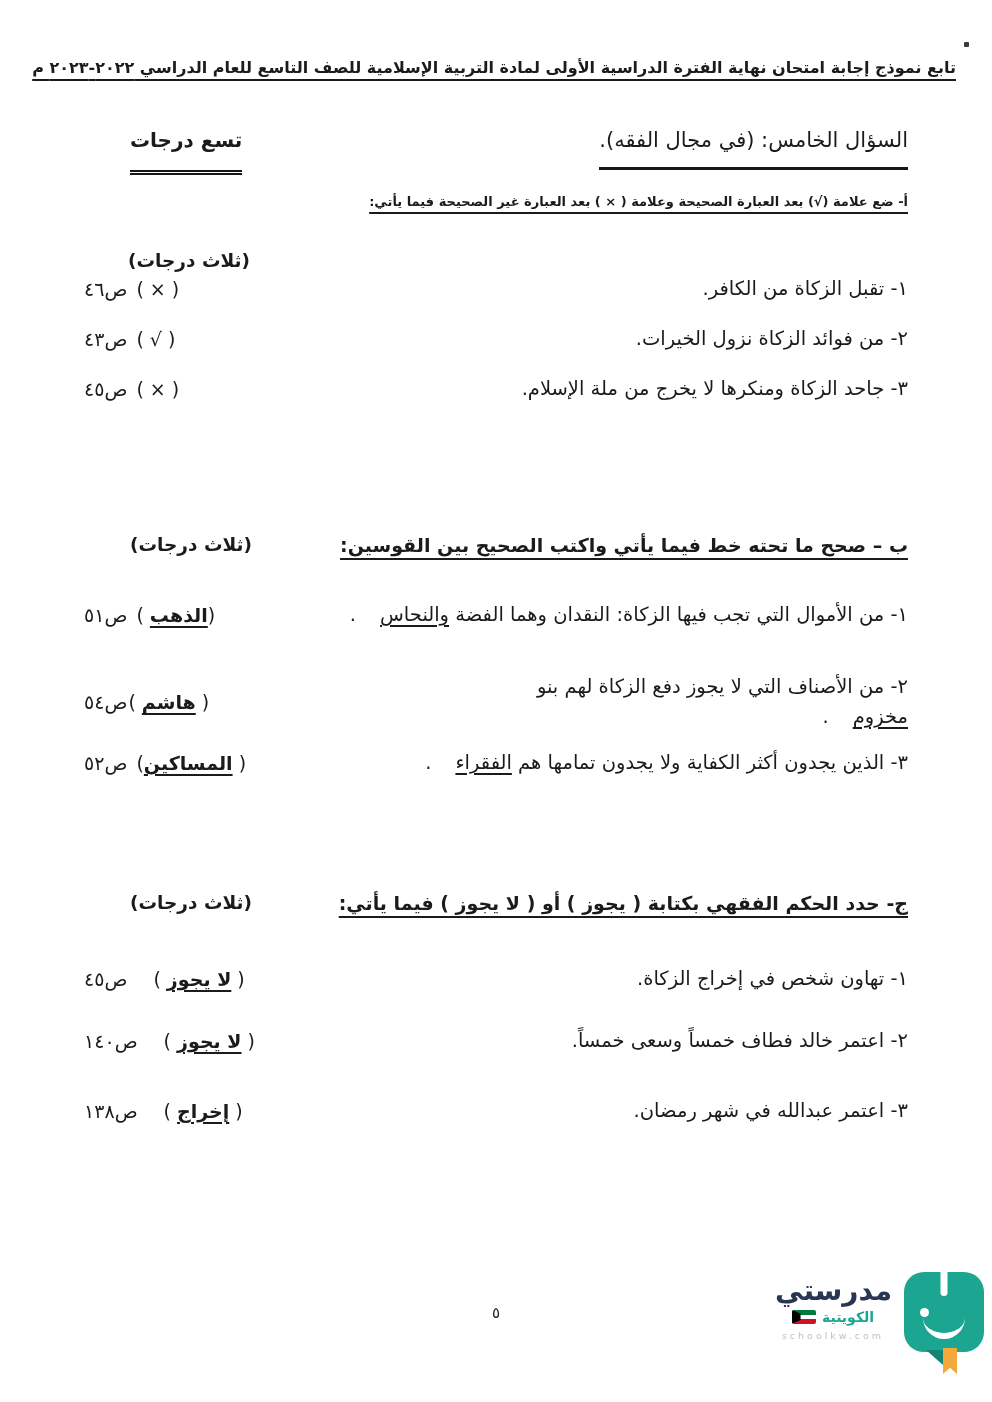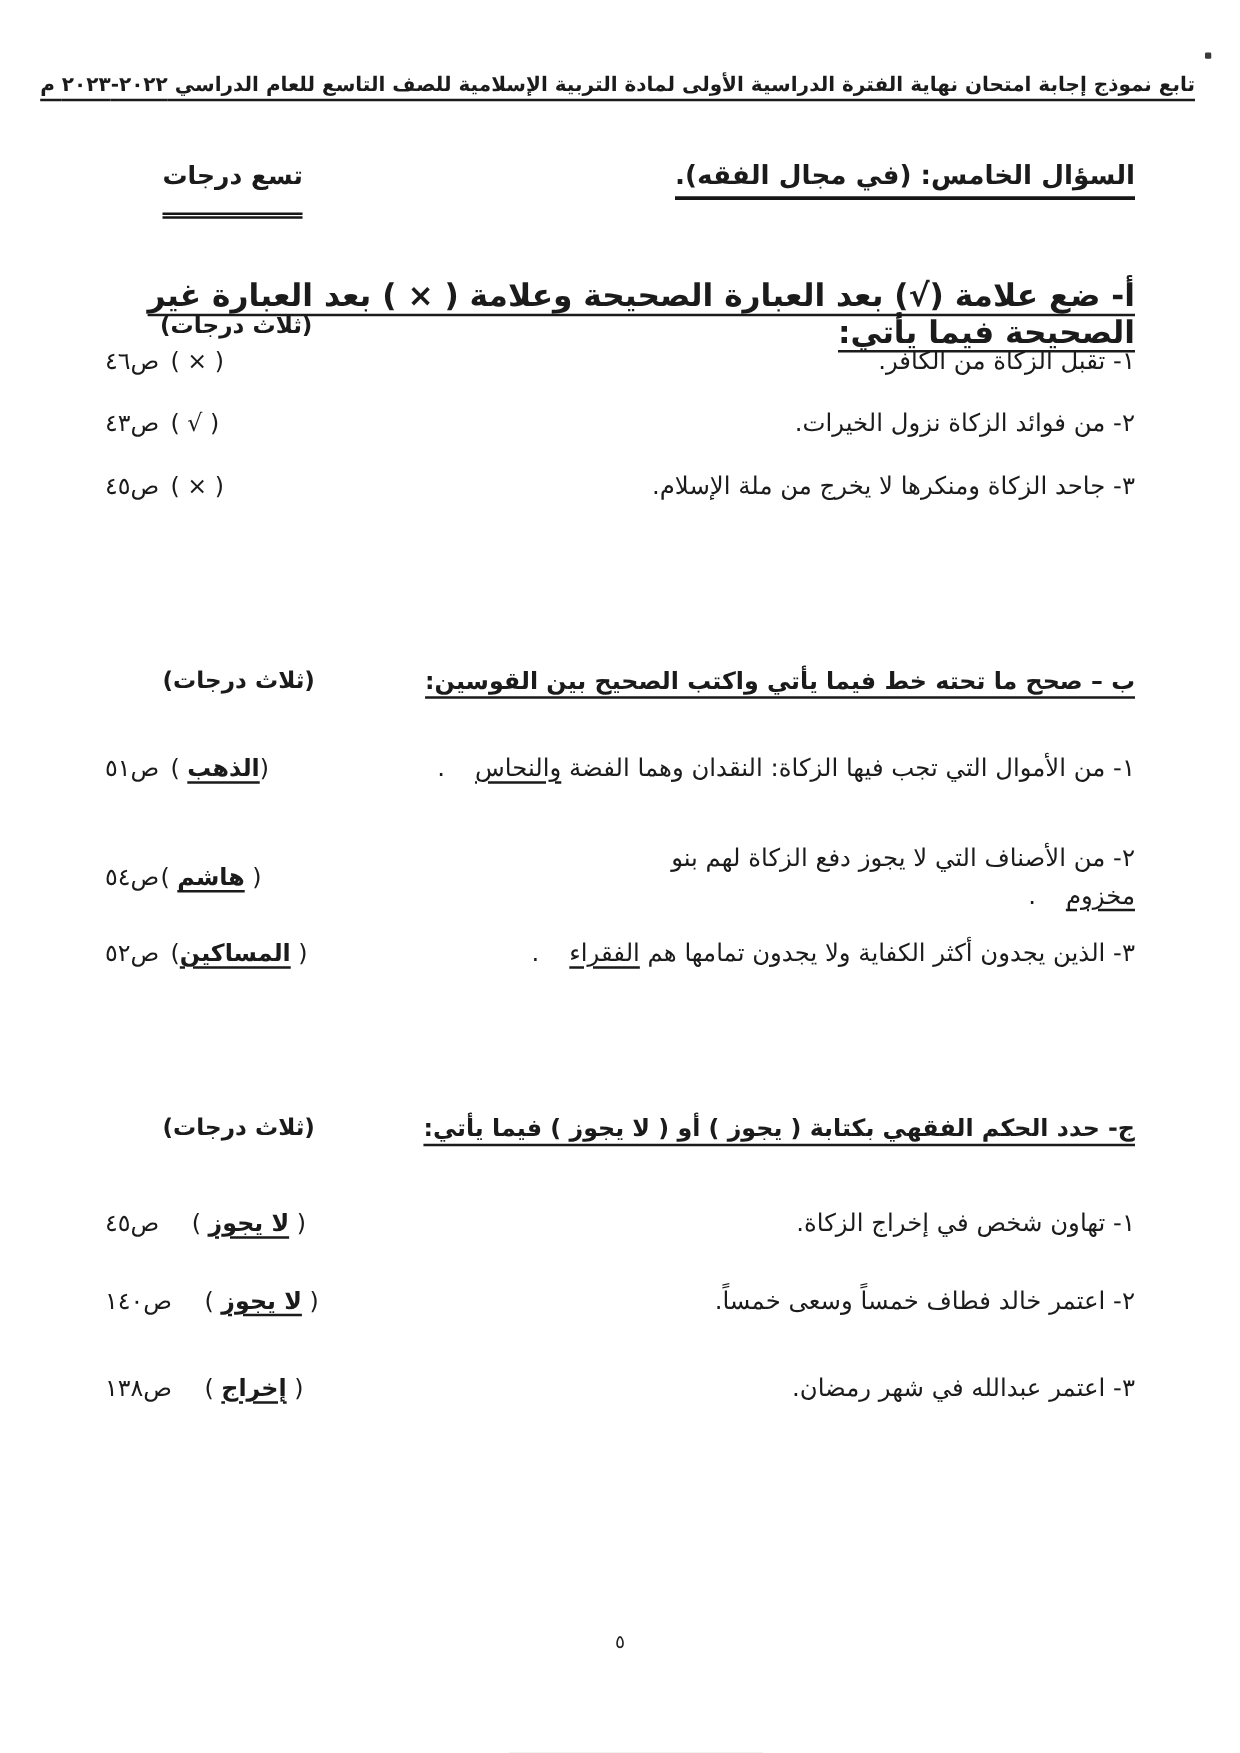--- a/index.html
+++ b/index.html
@@ -6,24 +6,24 @@
   .page{
     position:relative;width:992px;height:1402px;margin:0 auto;background:#ffffff;
     font-family:"DejaVu Sans",sans-serif;direction:rtl;color:#1b1b1b;overflow:hidden;
   }
   .speck{position:absolute;top:42px;left:964px;width:5px;height:5px;background:#3a3a3a;border-radius:1px;}
 
   .header{position:absolute;top:58px;right:36px;left:60px;text-align:right;white-space:nowrap;}
   .hdr-text{font-size:16px;font-weight:bold;text-decoration:underline;text-decoration-thickness:2px;text-underline-offset:6px;}
 
   .title-row{position:absolute;top:128px;right:84px;left:84px;display:flex;justify-content:space-between;align-items:flex-start;}
-  .q-title{font-size:21px;font-weight:bold;border-bottom:3px solid #161616;padding-bottom:5px;}
+  .q-title{font-size:21px;font-weight:normal;border-bottom:3px solid #161616;padding-bottom:15px;}
   .q-marks{font-size:20px;font-weight:bold;border-bottom:5px double #161616;padding-bottom:18px;margin-left:46px;}
 
-  .sec-heading{position:absolute;right:84px;left:84px;font-size:25px;font-weight:bold;margin-top:28px;}
+  .sec-heading{position:absolute;right:84px;left:84px;font-size:13px;font-weight:bold;}
   .underlined{text-decoration:underline;text-decoration-thickness:2px;text-underline-offset:6px;}
   .marks-a{position:absolute;top:250px;left:128px;font-size:18.5px;font-weight:bold;}
 
   .row{position:absolute;right:84px;left:84px;display:flex;justify-content:space-between;align-items:center;}
   .head-row{align-items:flex-start;}
   .head-row .sec-h{font-size:19px;font-weight:bold;}
   .head-row .marks{font-size:18.5px;font-weight:bold;margin-left:46px;white-space:nowrap;}
 
   .stmt{font-size:19.5px;line-height:1.55;}
   .stmt .u{text-decoration:underline;text-decoration-thickness:2px;text-underline-offset:4px;margin-left:24px;}
@@ -117,16 +117,33 @@
   </div>
   <div class="row" style="top:1026px">
     <span class="stmt">٢- اعتمر خالد فطاف خمساً وسعى خمساً.</span>
     <span class="answer gap-lg"><span><span>( </span><span class="ans-word u">لا يجوز</span><span> )</span></span><span class="page-ref">ص١٤٠</span></span>
   </div>
   <div class="row" style="top:1096px">
     <span class="stmt">٣-  اعتمر عبدالله في شهر رمضان.</span>
     <span class="answer gap-lg"><span><span>( </span><span class="ans-word u">إخراج</span><span> )</span></span><span class="page-ref">ص١٣٨</span></span>
   </div>
 
+  <div class="logo">
+    <div class="logo-icon">
+      <div class="logo-bar"></div>
+      <div class="logo-eye"></div>
+      <div class="logo-smile"></div>
+      <div class="logo-fold"></div>
+      <div class="logo-bookmark"></div>
+    </div>
+    <div class="logo-text">
+      <div class="logo-name">مدرستي</div>
+      <div class="logo-subrow">
+        <span class="logo-sub">الكويتية</span>
+        <span class="flag"></span>
+      </div>
+      <div class="logo-url">schoolkw.com</div>
+    </div>
+  </div>
 
   <div class="page-num">٥</div>
 
 </div>
 
 </body></html>

